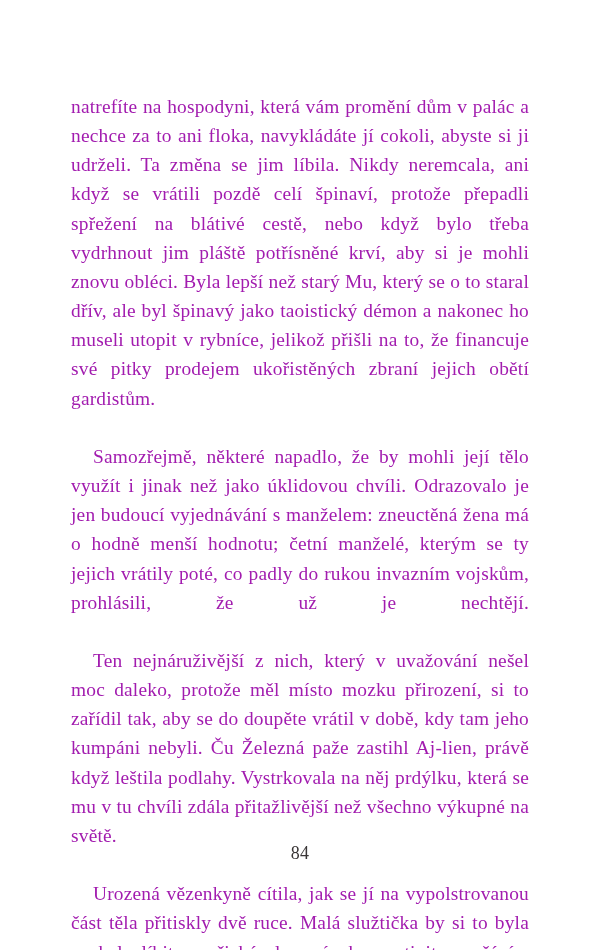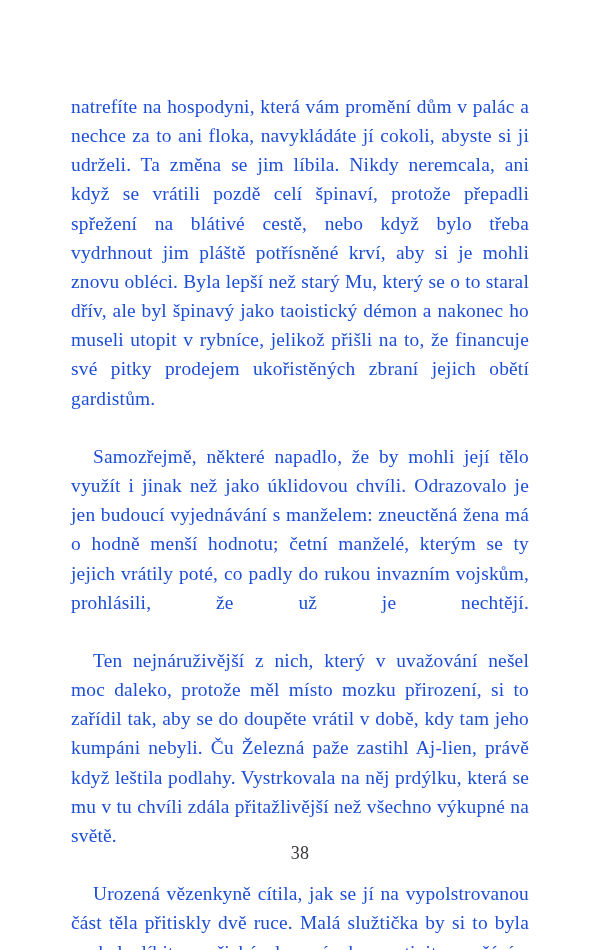--- a/index.html
+++ b/index.html
@@ -23,21 +23,21 @@
   .text-block {
     position: absolute;
     left: 71px;
     top: 92px;
     width: 458px;
   }
   .para {
     margin: 0;
     font-size: 19.4px;
     line-height: 29.15px;
-    color: #1d4ed8;
+    color: #a21caf;
     text-align: justify;
     text-indent: 0;
     -webkit-font-smoothing: antialiased;
     letter-spacing: 0.01em;
     word-spacing: 0.005em;
     hyphens: manual;
   }
   .para + .para {
     text-indent: 22px;
   }
@@ -64,15 +64,15 @@
 
 <div class="page">
 
   <div class="text-block">
     <p class="para">natrefíte na hospodyni, která vám promění dům v palác a nechce za to ani floka, navykládáte jí cokoli, abyste si ji udrželi. Ta změna se jim líbila. Nikdy neremcala, ani když se vrátili pozdě celí špinaví, protože přepadli spřežení na blátivé cestě, nebo když bylo třeba vydrhnout jim pláště potřísněné krví, aby si je mohli znovu obléci. Byla lepší než starý Mu, který se o to staral dřív, ale byl špinavý jako taoistický démon a nakonec ho museli utopit v rybníce, jelikož přišli na to, že financuje své pitky prodejem ukořistěných zbraní jejich obětí gardistům.</p>
     <p class="para">Samozřejmě, některé napadlo, že by mohli její tělo využít i jinak než jako úklidovou chvíli. Odrazovalo je jen budoucí vyjednávání s manželem: zneuctěná žena má o hodně menší hodnotu; četní manželé, kterým se ty jejich vrátily poté, co padly do rukou invazním vojskům, prohlásili, že už je nechtějí.</p>
     <p class="para">Ten nejnáruživější z nich, který v uvažování nešel moc daleko, protože měl místo mozku přirození, si to zařídil tak, aby se do doupěte vrátil v době, kdy tam jeho kumpáni nebyli. Ču Železná paže zastihl Aj-lien, právě když leštila podlahy. Vystrkovala na něj prdýlku, která se mu v tu chvíli zdála přitažlivější než všechno výkupné na světě.</p>
     <p class="para">Urozená vězenkyně cítila, jak se jí na vypolstrovanou část těla přitiskly dvě ruce. Malá služtička by si to byla nechala líbit: nepřicházelo v úvahu protivit se přáním pána domu, koupě personálu zahrnovala všechny části těla. Ale Aj-lien zaujala svou roli velké dámy. Narovnala se a vzala tu potupu pěkně zvysoka, když se ten dotěra na ni nepříjemně lepil. Představila si, co by v takové situaci řekla paní Lin.</p>
   </div>
 
-  <div class="page-number">38</div>
+  <div class="page-number">84</div>
 
 </div>
 
 </body></html>

